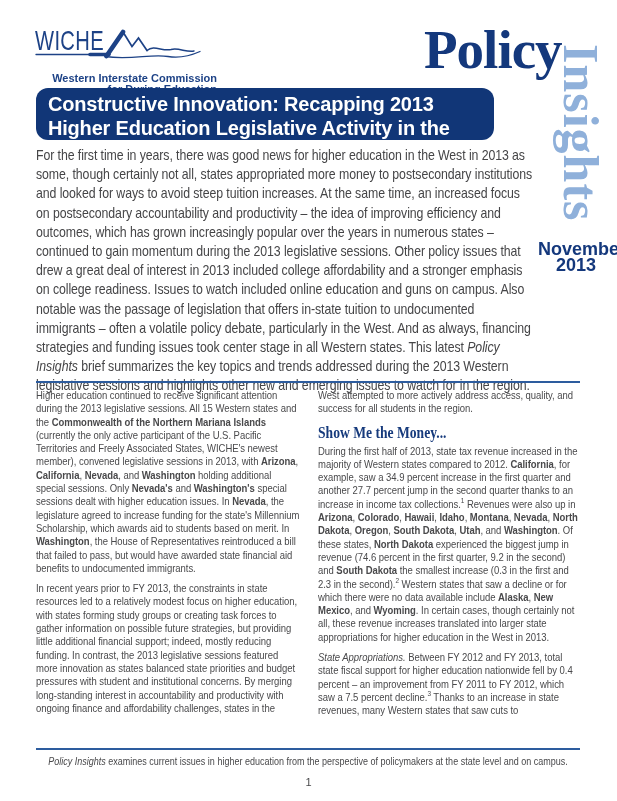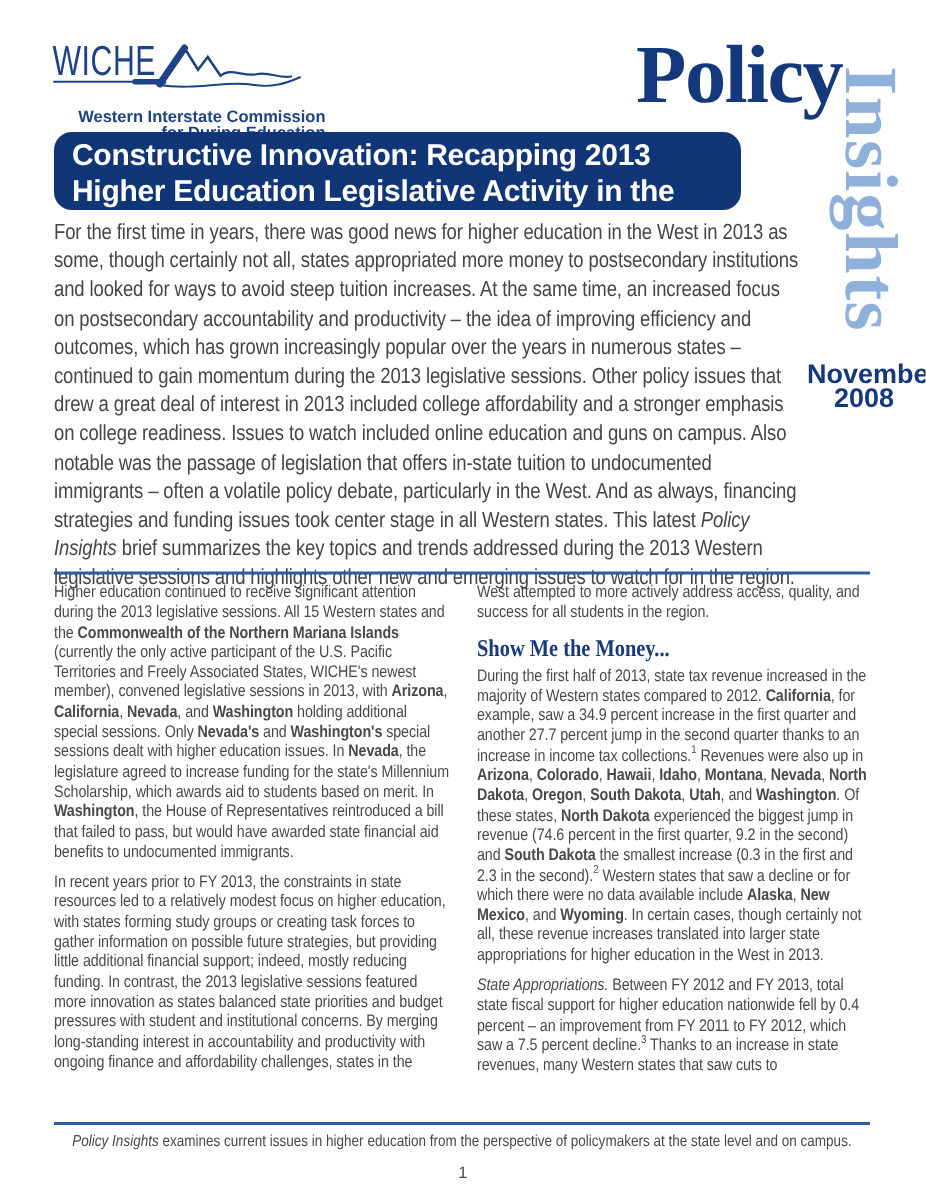--- a/index.html
+++ b/index.html
@@ -96,21 +96,21 @@
     <div class="logo-org">
       <div>Western Interstate Commission</div>
       <div>for During Education</div>
     </div>
   </div>
 
   <div class="policy-word">Policy</div>
   <div class="insights-word">Insights</div>
   <div class="issue-date">
     <div>November</div>
-    <div>2008</div>
+    <div>2013</div>
   </div>
 
   <div class="title-banner">
     <span>Constructive Innovation: Recapping 2013 Higher Education Legislative Activity in the West</span>
   </div>
 
   <div class="intro"><span>For the first time in years, there was good news for higher education in the West in 2013 as some, though certainly not all, states appropriated more money to postsecondary institutions and looked for ways to avoid steep tuition increases. At the same time, an increased focus on postsecondary accountability and productivity – the idea of improving efficiency and outcomes, which has grown increasingly popular over the years in numerous states – continued to gain momentum during the 2013 legislative sessions. Other policy issues that drew a great deal of interest in 2013 included college affordability and a stronger emphasis on college readiness. Issues to watch included online education and guns on campus. Also notable was the passage of legislation that offers in-state tuition to undocumented immigrants – often a volatile policy debate, particularly in the West. And as always, financing strategies and funding issues took center stage in all Western states. This latest </span><span class="seg-i">Policy Insights</span><span> brief summarizes the key topics and trends addressed during the 2013 Western legislative sessions and highlights other new and emerging issues to watch for in the region.</span></div>
 
   <div class="rule rule-top"></div>
 

